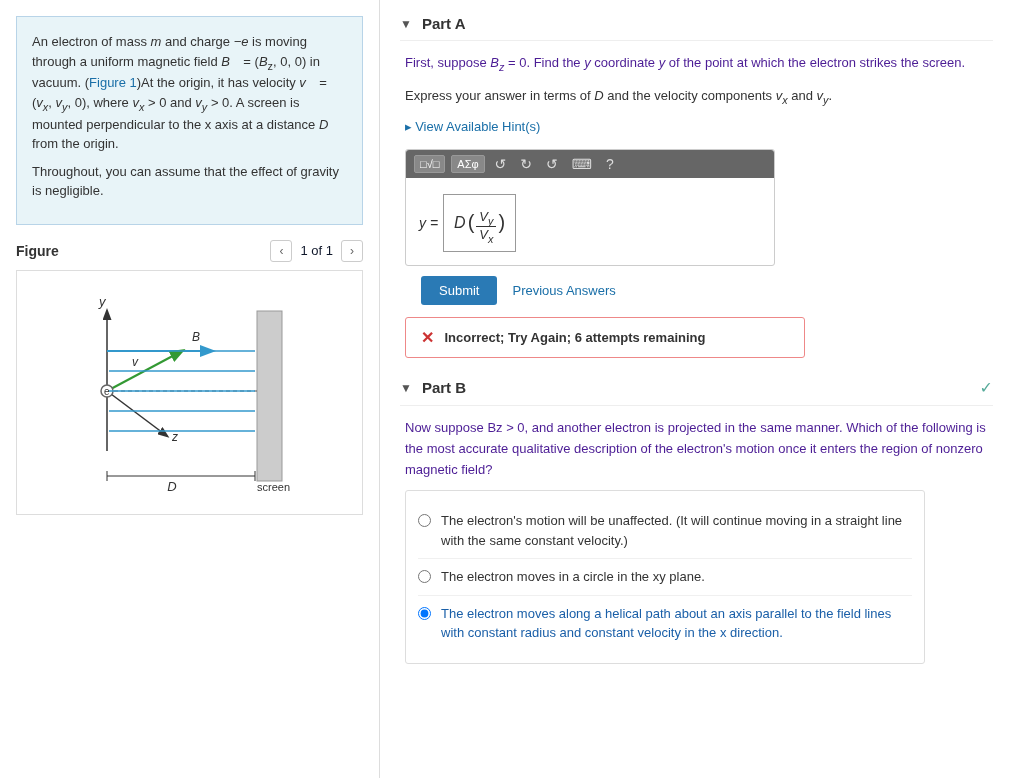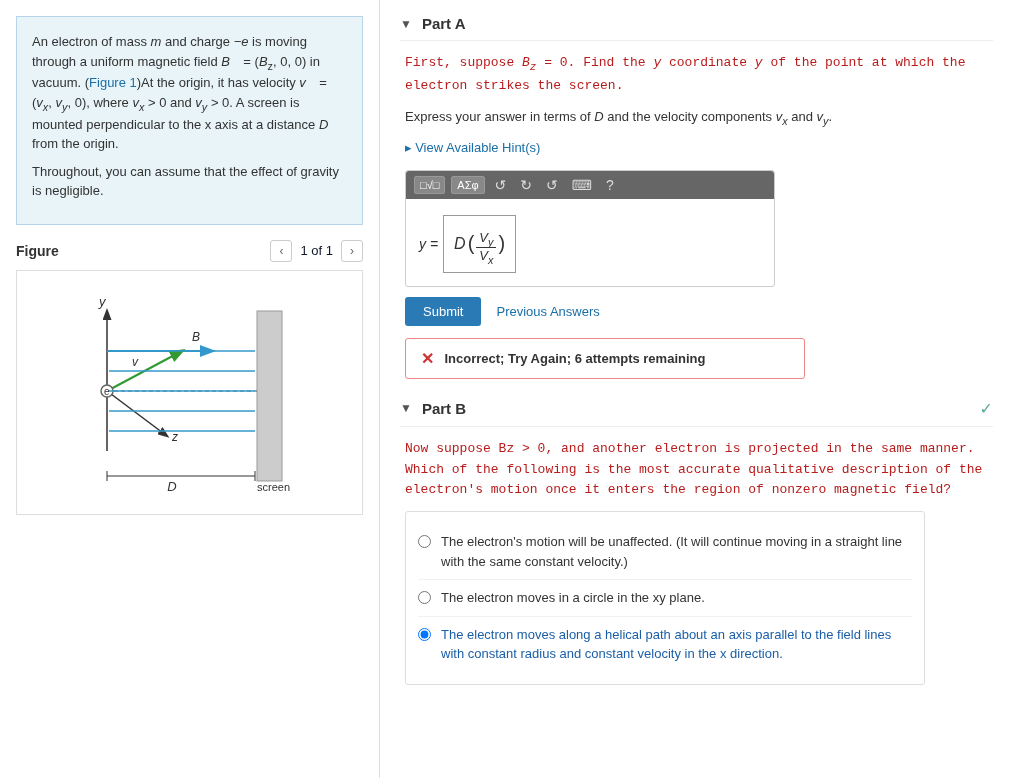--- a/index.html
+++ b/index.html
@@ -25,39 +25,39 @@
     .right-panel { flex: 1; padding: 15px 20px; overflow-y: auto; }
     
     
     .part-section { margin-bottom: 20px; }
     .part-header { display: flex; align-items: center; gap: 10px; margin-bottom: 12px; border-bottom: 1px solid #eee; padding-bottom: 8px; }
     .part-toggle { color: #555; font-size: 12px; cursor: pointer; }
     .part-title { font-size: 15px; font-weight: bold; color: #333; }
     .part-check { color: #5a9; font-size: 16px; margin-left: auto; }
     
     .part-content { padding-left: 5px; }
-    .question-text { font-size: 13px; line-height: 1.6; margin-bottom: 10px; color: #b91c1c; font-family: Liberation Mono, monospace; }
+    .question-text { font-size: 13px; line-height: 1.6; margin-bottom: 10px; color: #4c1d95; }
     .express-text { font-size: 13px; line-height: 1.6; margin-bottom: 10px; color: #333; font-weight: normal; }
     .view-hints { color: #1a6fa8; font-size: 13px; cursor: pointer; margin-bottom: 15px; display: block; }
     
     
     .math-input-container { border: 1px solid #ccc; border-radius: 3px; padding: 5px; margin-bottom: 10px; max-width: 370px; }
     .math-toolbar { background: #666; border-radius: 3px 3px 0 0; display: flex; align-items: center; padding: 4px 8px; gap: 6px; margin: -5px -5px 8px -5px; }
     .toolbar-btn { background: #888; border: 1px solid #999; border-radius: 2px; color: white; font-size: 11px; padding: 2px 5px; cursor: pointer; min-width: 24px; text-align: center; }
     .toolbar-icon-btn { background: none; border: none; color: #ddd; font-size: 14px; cursor: pointer; padding: 2px 4px; }
     .math-display { display: flex; align-items: center; padding: 8px; font-size: 16px; min-height: 60px; }
     .math-formula { border: 1px solid #999; padding: 6px 10px; font-size: 15px; display: inline-flex; align-items: center; background: white; }
     .math-y-equals { margin-right: 5px; font-style: italic; font-size: 14px; }
     .fraction { display: inline-flex; flex-direction: column; align-items: center; font-style: italic; margin-top: 8px; }
     .fraction .num { border-bottom: 1px solid #333; padding: 0 3px; font-size: 13px; }
     .fraction .den { padding: 0 3px; font-size: 13px; }
     .big-D { font-size: 16px; font-style: italic; margin-right: 2px; }
     
     
-    .action-row { display: flex; align-items: center; gap: 15px; margin-bottom: 12px; }
+    .action-row { display: flex; align-items: center; gap: 15px; margin-bottom: 12px; margin-left: 16px; }
     .submit-btn { background: #2a7ab5; color: white; border: none; padding: 7px 18px; font-size: 13px; cursor: pointer; border-radius: 3px; }
     .prev-answers-link { color: #1a6fa8; font-size: 13px; cursor: pointer; text-decoration: none; }
     
     
     .error-box { border: 1px solid #e88; background: #fff; border-radius: 3px; padding: 10px 15px; display: flex; align-items: center; gap: 10px; max-width: 400px; margin-bottom: 15px; }
     .error-x { color: #cc3333; font-size: 16px; font-weight: bold; }
     .error-text { font-size: 13px; font-weight: bold; color: #333; }
     
     
     .radio-container { border: 1px solid #ddd; border-radius: 3px; padding: 12px; max-width: 520px; }

